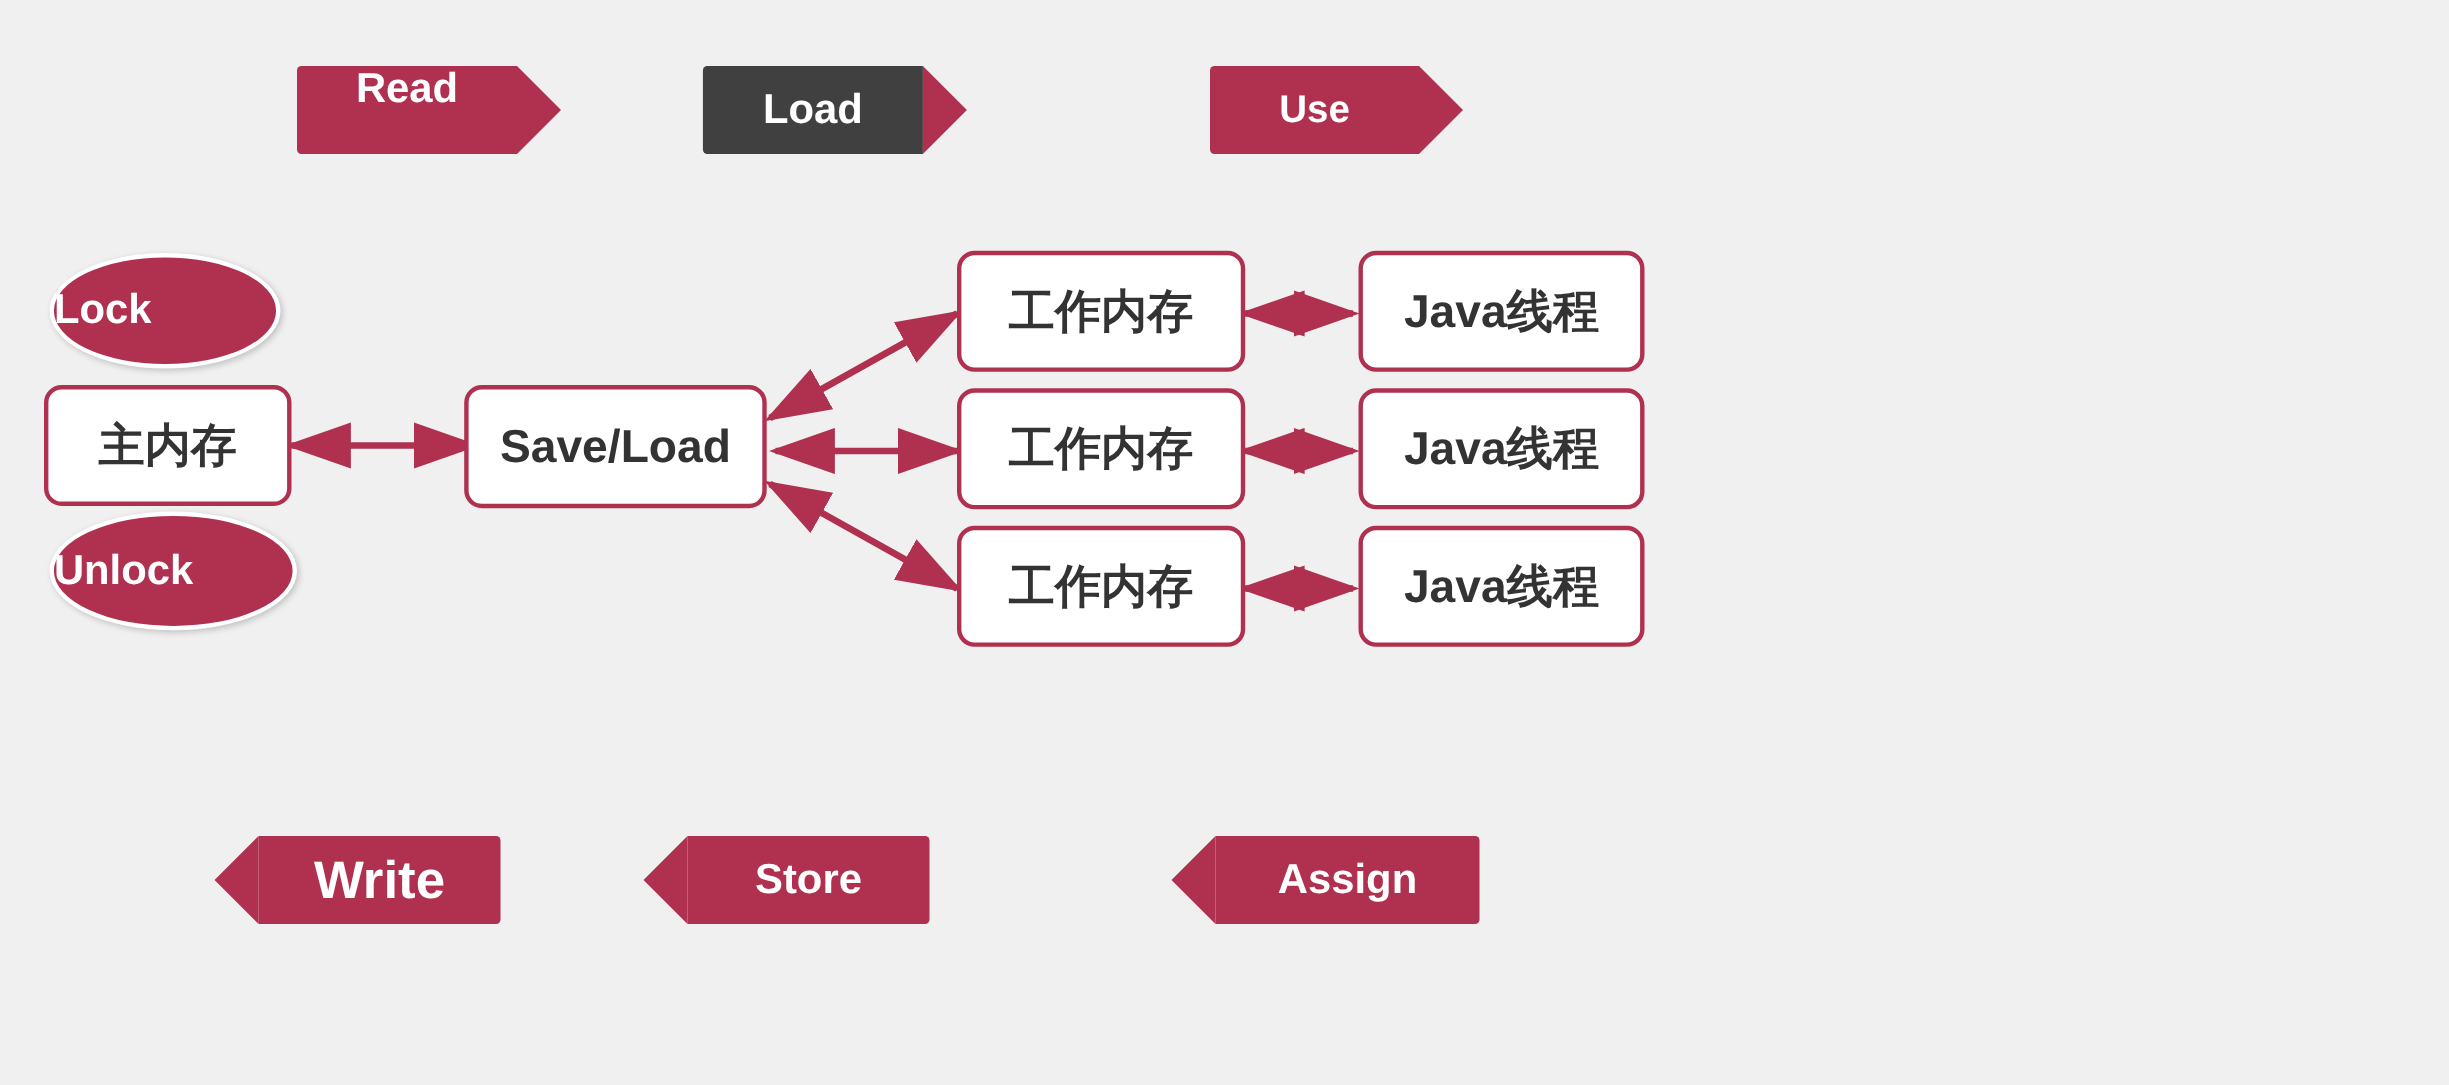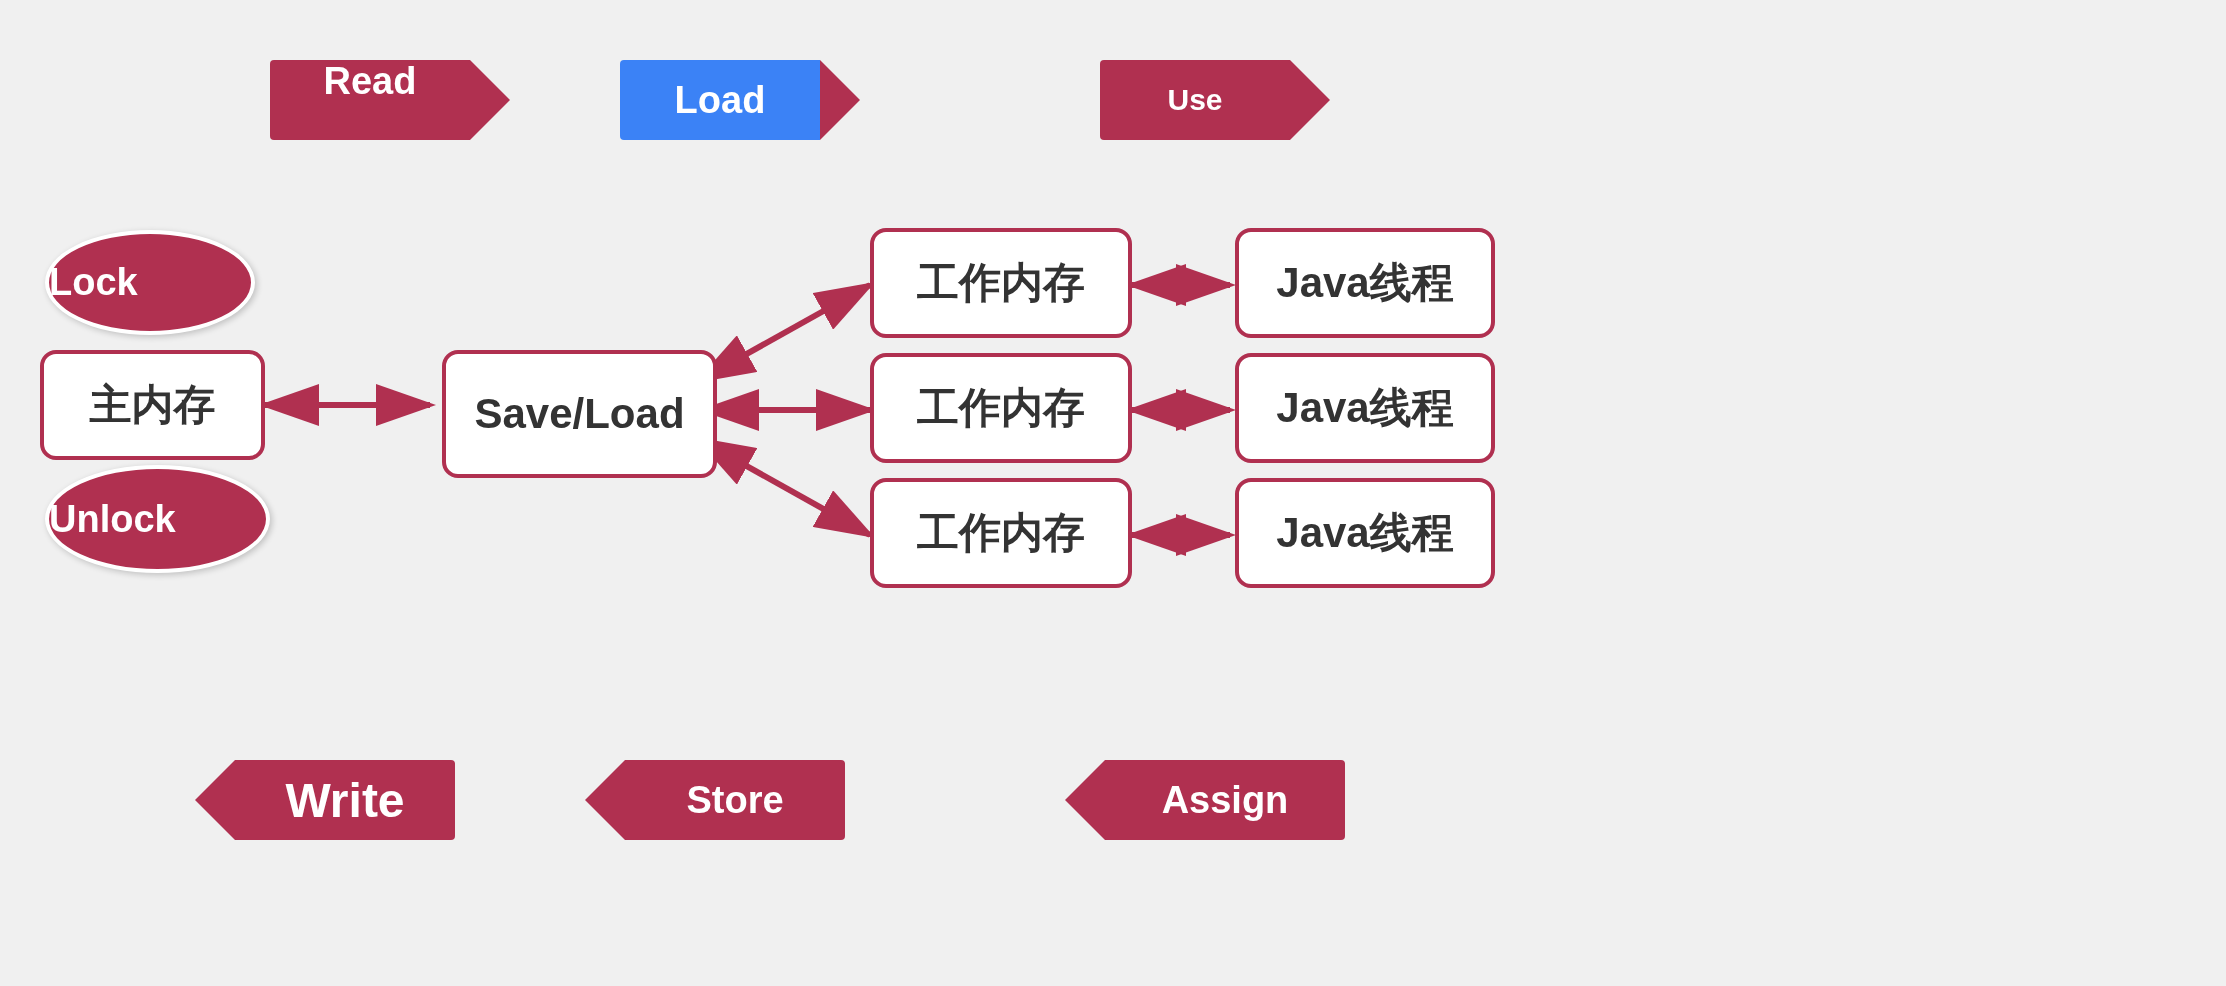--- a/index.html
+++ b/index.html
@@ -97,32 +97,32 @@
     <div style="position:relative; background:#b03050; width:200px; height:80px; display:flex; justify-content:center; border-radius:4px 0 0 4px;">
       <span style="color:white; font-size:38px; font-weight:bold;">Read</span>
       <div style="position:absolute; right:-40px; top:0; width:0; height:0;
                   border-left:40px solid #b03050;
                   border-top:40px solid transparent;
                   border-bottom:40px solid transparent;"></div>
     </div>
   </div>
 
   <div style="position:absolute; left:620px; top:60px;">
-    <div style="position:relative; background:#3b82f6; width:200px; height:80px; display:flex; align-items:center; justify-content:center; border-radius:4px 0 0 4px;">
+    <div style="position:relative; background:#404040; width:200px; height:80px; display:flex; align-items:center; justify-content:center; border-radius:4px 0 0 4px;margin-left:19px;">
       <span style="color:white; font-size:38px; font-weight:bold;">Load</span>
       <div style="position:absolute; right:-40px; top:0; width:0; height:0;
                   border-left:40px solid #b03050;
                   border-top:40px solid transparent;
                   border-bottom:40px solid transparent;"></div>
     </div>
   </div>
 
   <div style="position:absolute; left:1100px; top:60px;">
     <div style="position:relative; background:#b03050; width:190px; height:80px; display:flex; align-items:center; justify-content:center; border-radius:4px 0 0 4px;">
-      <span style="color:white; font-size:30px; font-weight:bold;">Use</span>
+      <span style="color:white; font-size:35px; font-weight:bold;">Use</span>
       <div style="position:absolute; right:-40px; top:0; width:0; height:0;
                   border-left:40px solid #b03050;
                   border-top:40px solid transparent;
                   border-bottom:40px solid transparent;"></div>
     </div>
   </div>
 
   <div style="position:absolute; left:195px; top:760px;">
     <div style="position:relative; background:#b03050; width:220px; height:80px; display:flex; align-items:center; justify-content:center; border-radius:0 4px 4px 0; margin-left:40px;">
       <span style="color:white; font-size:48px; font-weight:bold;">Write</span>
@@ -158,21 +158,21 @@
   </div>
 
   <div class="oval" style="left:45px; top:465px; width:225px; height:108px;">
     <span>Unlock</span>
   </div>
 
   <div class="box" style="left:40px; top:350px; width:225px; height:110px;">
     <span>主内存</span>
   </div>
 
-  <div class="box" style="left:442px; top:350px; width:275px; height:128px;">
+  <div class="box" style="left:422px; top:350px; width:275px; height:112px;">
     <span>Save/Load</span>
   </div>
 
   <div class="box" style="left:870px; top:228px; width:262px; height:110px;">
     <span>工作内存</span>
   </div>
 
   <div class="box" style="left:870px; top:353px; width:262px; height:110px;">
     <span>工作内存</span>
   </div>

